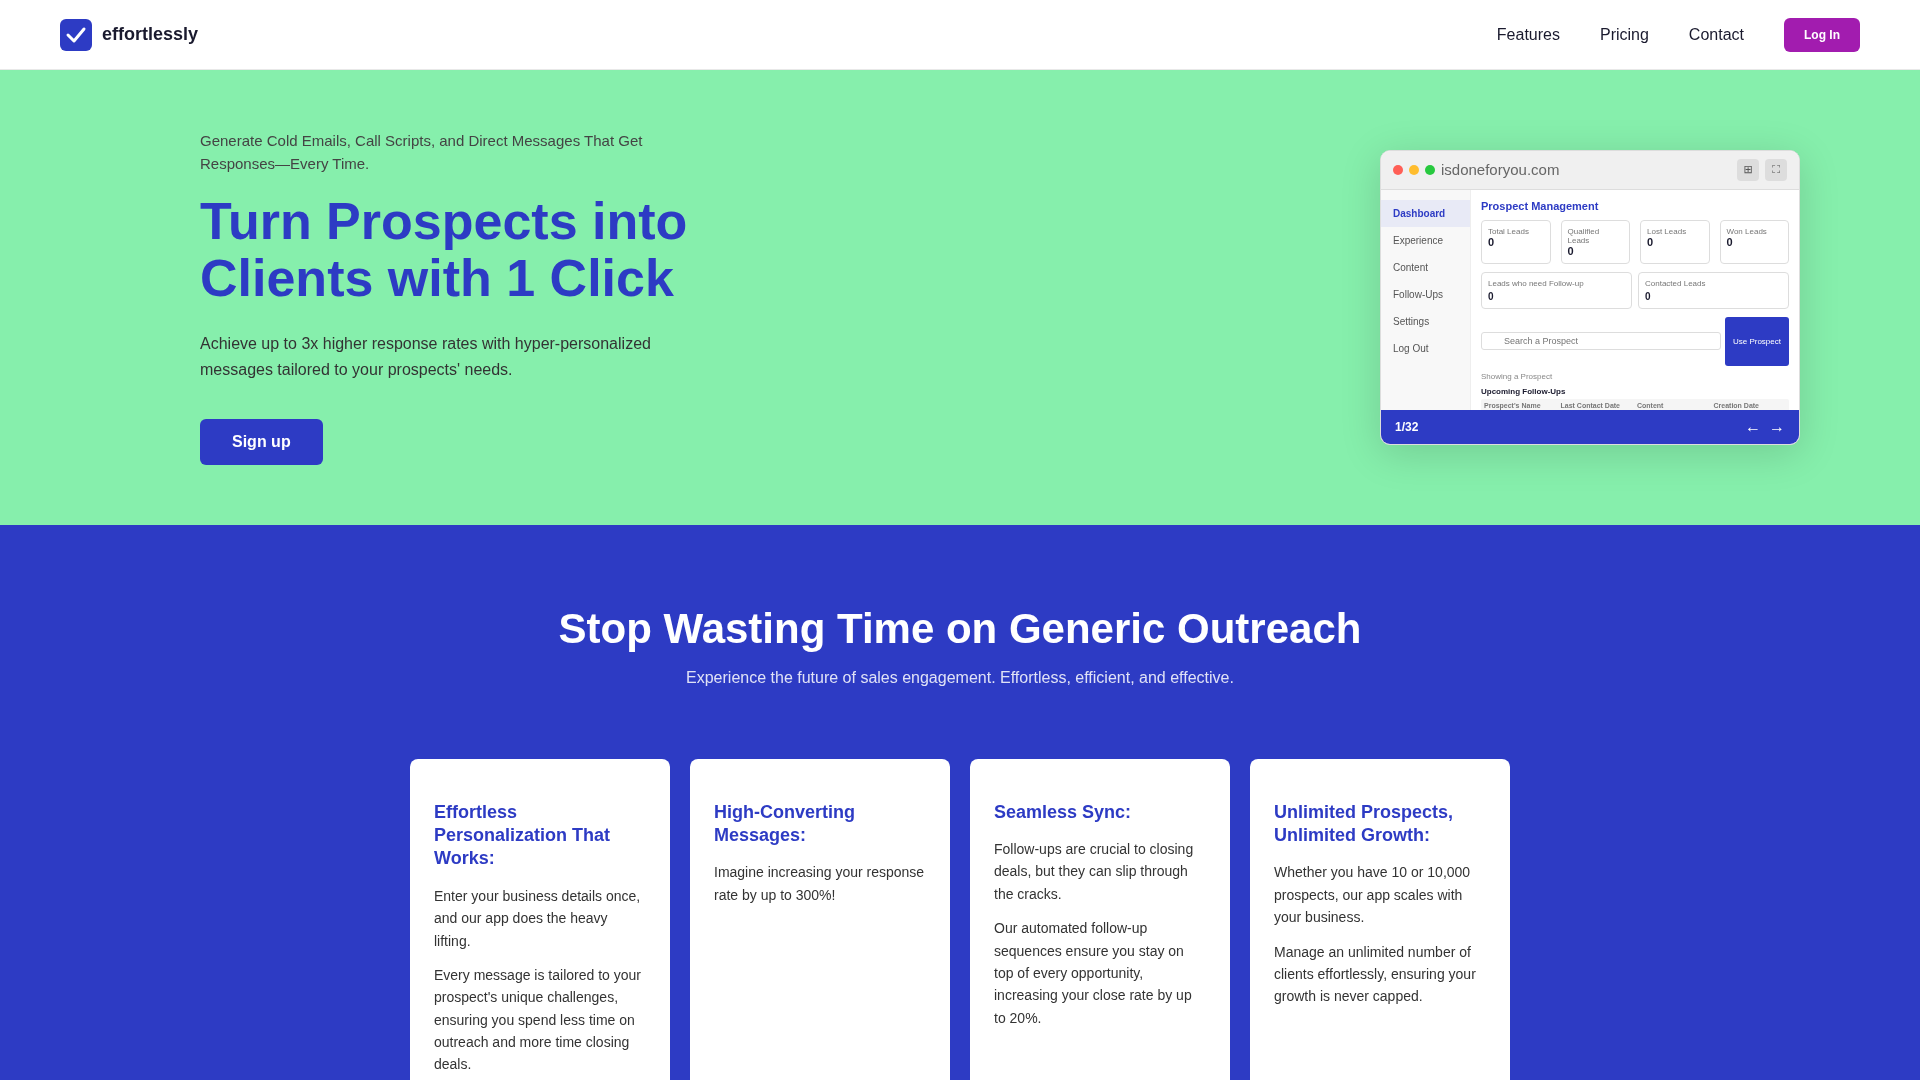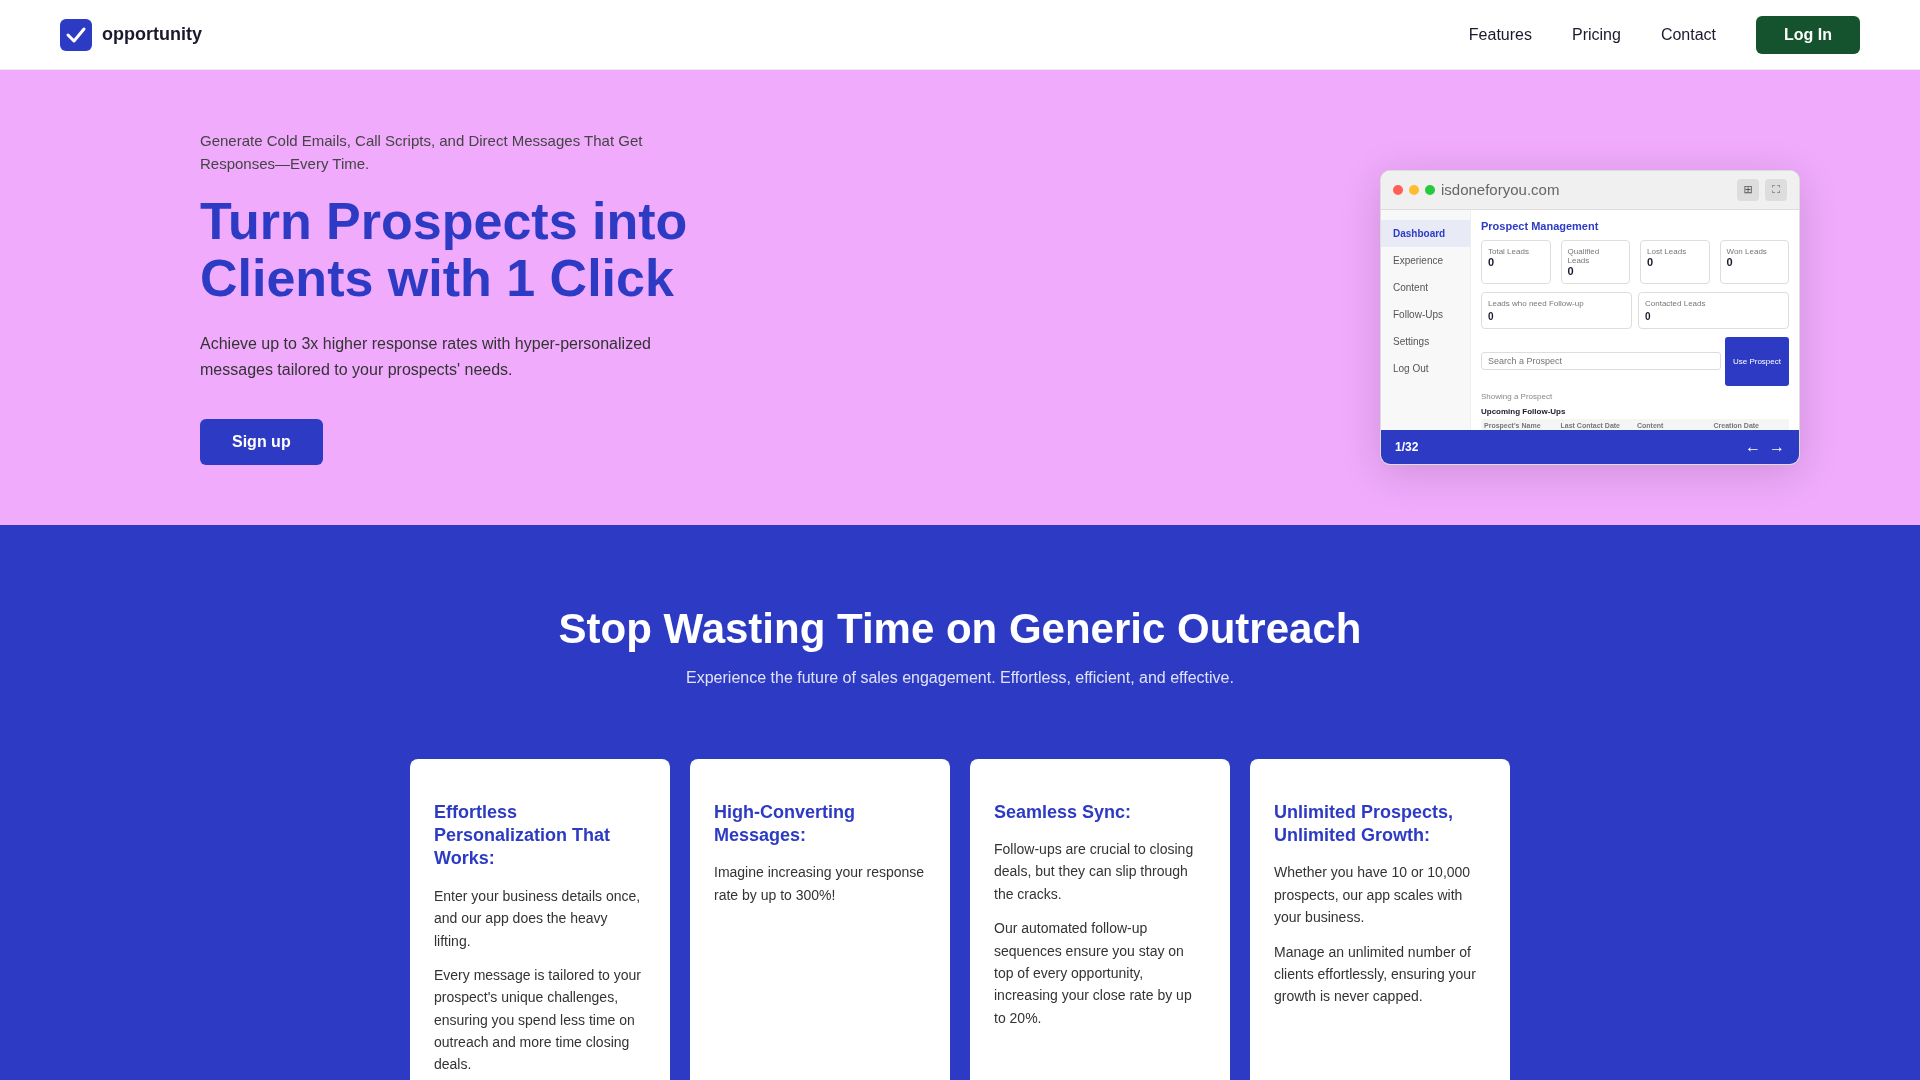--- a/index.html
+++ b/index.html
@@ -10,28 +10,28 @@
       display: flex; align-items: center; justify-content: space-between;
       padding: 0 60px; height: 70px; background: #fff;
       border-bottom: 1px solid #e8e8e8;
       position: sticky; top: 0; z-index: 100;
     }
     .nav-logo { display: flex; align-items: center; gap: 10px; font-weight: 700; font-size: 18px; color: #1a1a2e; }
     .nav-logo-icon { width: 32px; height: 32px; }
     .nav-links { display: flex; align-items: center; gap: 40px; }
     .nav-link { color: #1a1a2e; text-decoration: none; font-size: 16px; font-weight: 500; cursor: pointer; }
     .nav-login {
-      background: #14532d; color: #fff; border: none; border-radius: 6px;
-      padding: 10px 28px; font-size: 16px; font-weight: 600; cursor: pointer;
+      background: #a21caf; color: #fff; border: none; border-radius: 6px;
+      padding: 10px 20px; font-size: 12px; font-weight: 600; cursor: pointer;
     }
 
     
     .hero {
-      display: flex; align-items: flex-end; justify-content: space-between;
-      padding: 60px 120px 60px 200px; background: #f0abfc; min-height: 400px;
+      display: flex; align-items: center; justify-content: space-between;
+      padding: 60px 120px 60px 200px; background: #86efac; min-height: 400px;
     }
     .hero-left { max-width: 500px; }
     .hero-tagline { font-size: 15px; color: #444; margin-bottom: 18px; line-height: 1.5; }
     .hero-title { font-size: 52px; font-weight: 800; color: #2d3bc4; line-height: 1.1; margin-bottom: 24px; }
     .hero-subtitle { font-size: 16px; color: #333; line-height: 1.6; margin-bottom: 36px; }
     .hero-cta {
       background: #2d3bc4; color: #fff; border: none; border-radius: 6px;
       padding: 14px 32px; font-size: 16px; font-weight: 600; cursor: pointer;
     }
 
@@ -62,21 +62,21 @@
     .df-header { font-size: 11px; font-weight: 700; color: #2d3bc4; margin-bottom: 8px; }
     .df-stats { display: grid; grid-template-columns: 1fr 1fr 1fr 1fr; gap: 10px; margin-bottom: 8px; }
     .df-stat { border: 1px solid #ddd; border-radius: 4px; padding: 6px; }
     .df-stat-label { font-size: 8px; color: #777; }
     .df-stat-val { font-size: 11px; font-weight: 700; color: #1a1a2e; }
     .df-row2 { display: grid; grid-template-columns: 1fr 1fr; gap: 6px; margin-bottom: 8px; }
     .df-card { border: 1px solid #ddd; border-radius: 4px; padding: 6px; }
     .df-card-label { font-size: 8px; color: #777; margin-bottom: 3px; }
     .df-card-val { font-size: 10px; font-weight: 700; }
     .df-search { display: flex; align-items: center; gap: 4px; margin-bottom: 6px; }
-    .df-search-input { flex: 1; border: 1px solid #ddd; border-radius: 3px; padding: 3px 6px; font-size: 9px; }
+    .df-search-input { flex: 1; border: 1px solid #ddd; border-radius: 3px; padding: 3px 22px; font-size: 9px; }
     .df-search-btn { background: #2d3bc4; color: #fff; border: none; border-radius: 3px; padding: 20px 8px; font-size: 8px; cursor: pointer; }
     .df-showing { font-size: 8px; color: #888; margin-bottom: 6px; }
     .df-table-header { display: grid; grid-template-columns: 1fr 1fr 1fr 1fr; gap: 4px; background: #f5f5f5; padding: 3px; border-radius: 2px; margin-bottom: 4px; }
     .df-th { font-size: 7px; color: #777; font-weight: 600; }
     .df-sections { display: flex; gap: 4px; }
     .df-section { flex: 1; }
     .df-section-title { font-size: 8px; font-weight: 600; color: #1a1a2e; margin-bottom: 3px; }
 
     .df-pagination {
       background: #2d3bc4; color: #fff; padding: 8px 14px;
@@ -101,21 +101,21 @@
   </style>
 </head>
 <body>
 
 <nav>
   <div class="nav-logo">
     <svg class="nav-logo-icon" viewBox="0 0 32 32" fill="none" xmlns="http://www.w3.org/2000/svg">
       <rect width="32" height="32" rx="6" fill="#2d3bc4"></rect>
       <path d="M8 16 L14 22 L24 10" stroke="#fff" stroke-width="3" stroke-linecap="round" stroke-linejoin="round"></path>
     </svg>
-    <span>opportunity</span>
+    <span>effortlessly</span>
   </div>
   <div class="nav-links">
     <a class="nav-link">Features</a>
     <a class="nav-link">Pricing</a>
     <a class="nav-link">Contact</a>
     <button class="nav-login">Log In</button>
   </div>
 </nav>
 
 <section class="hero">

